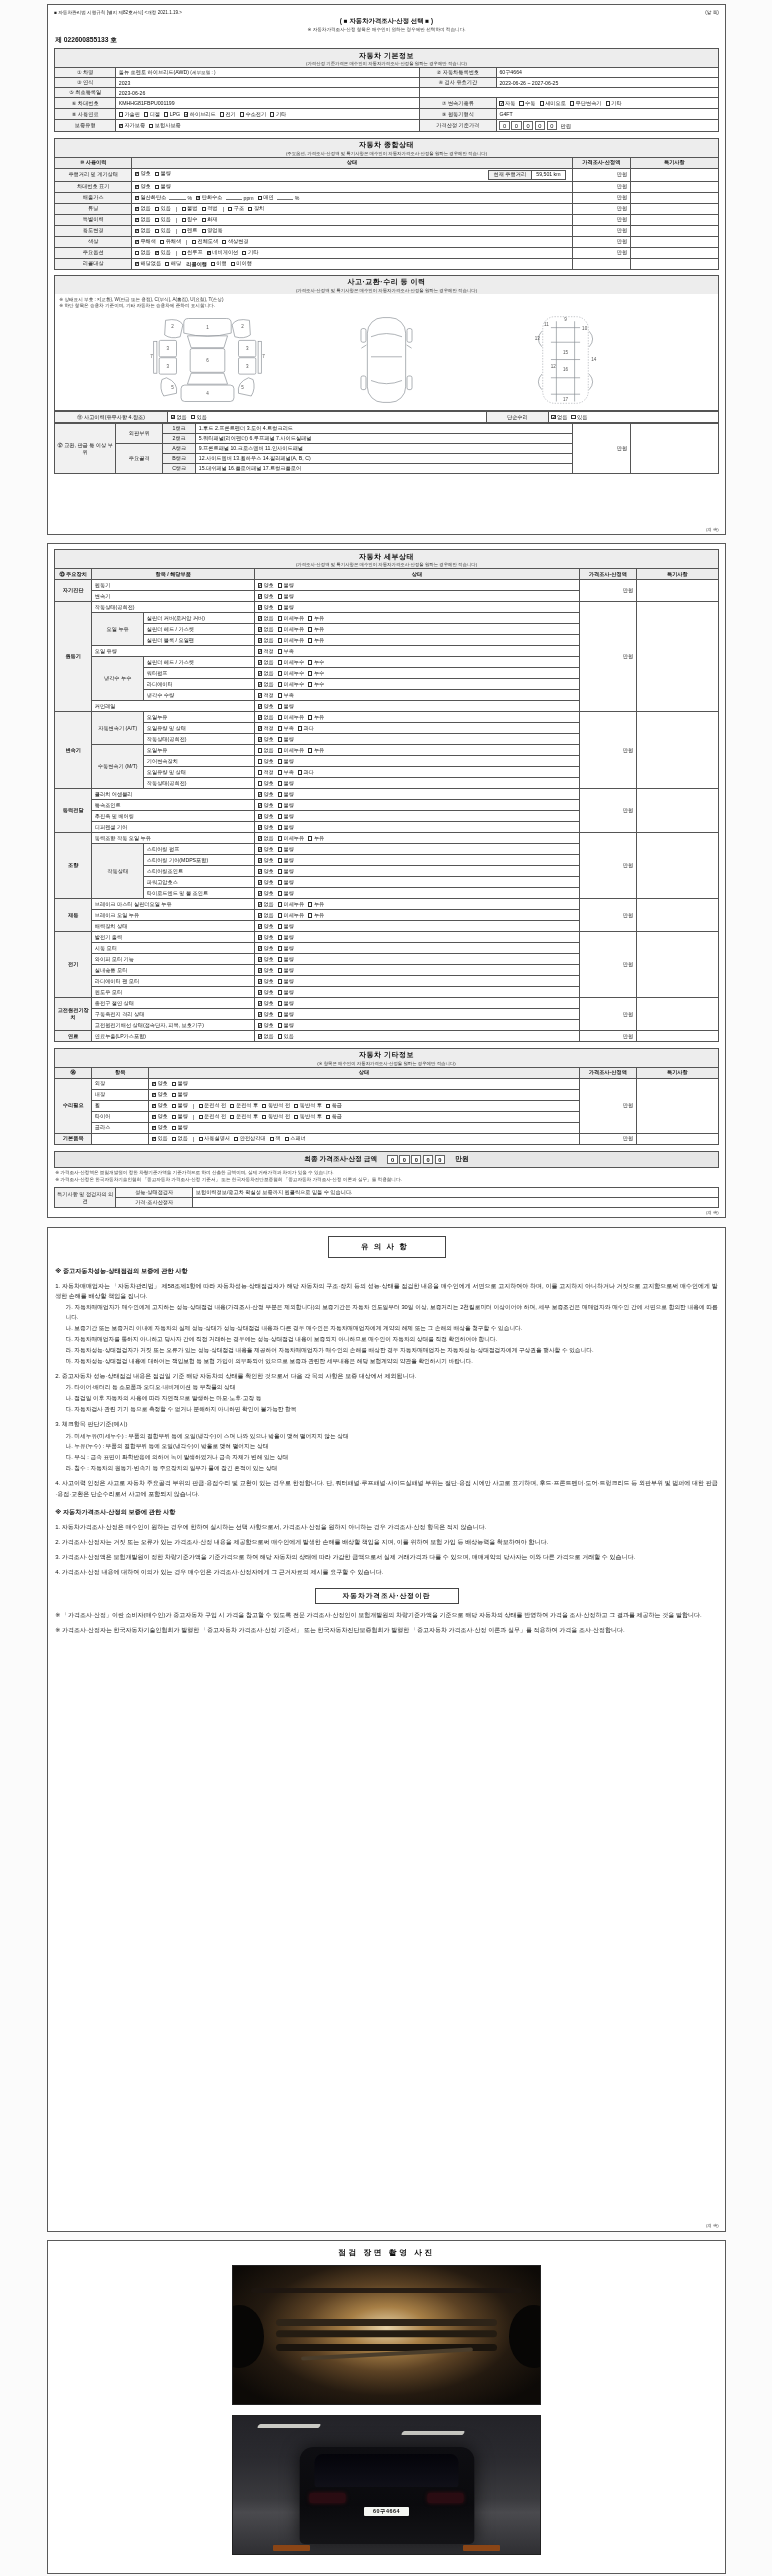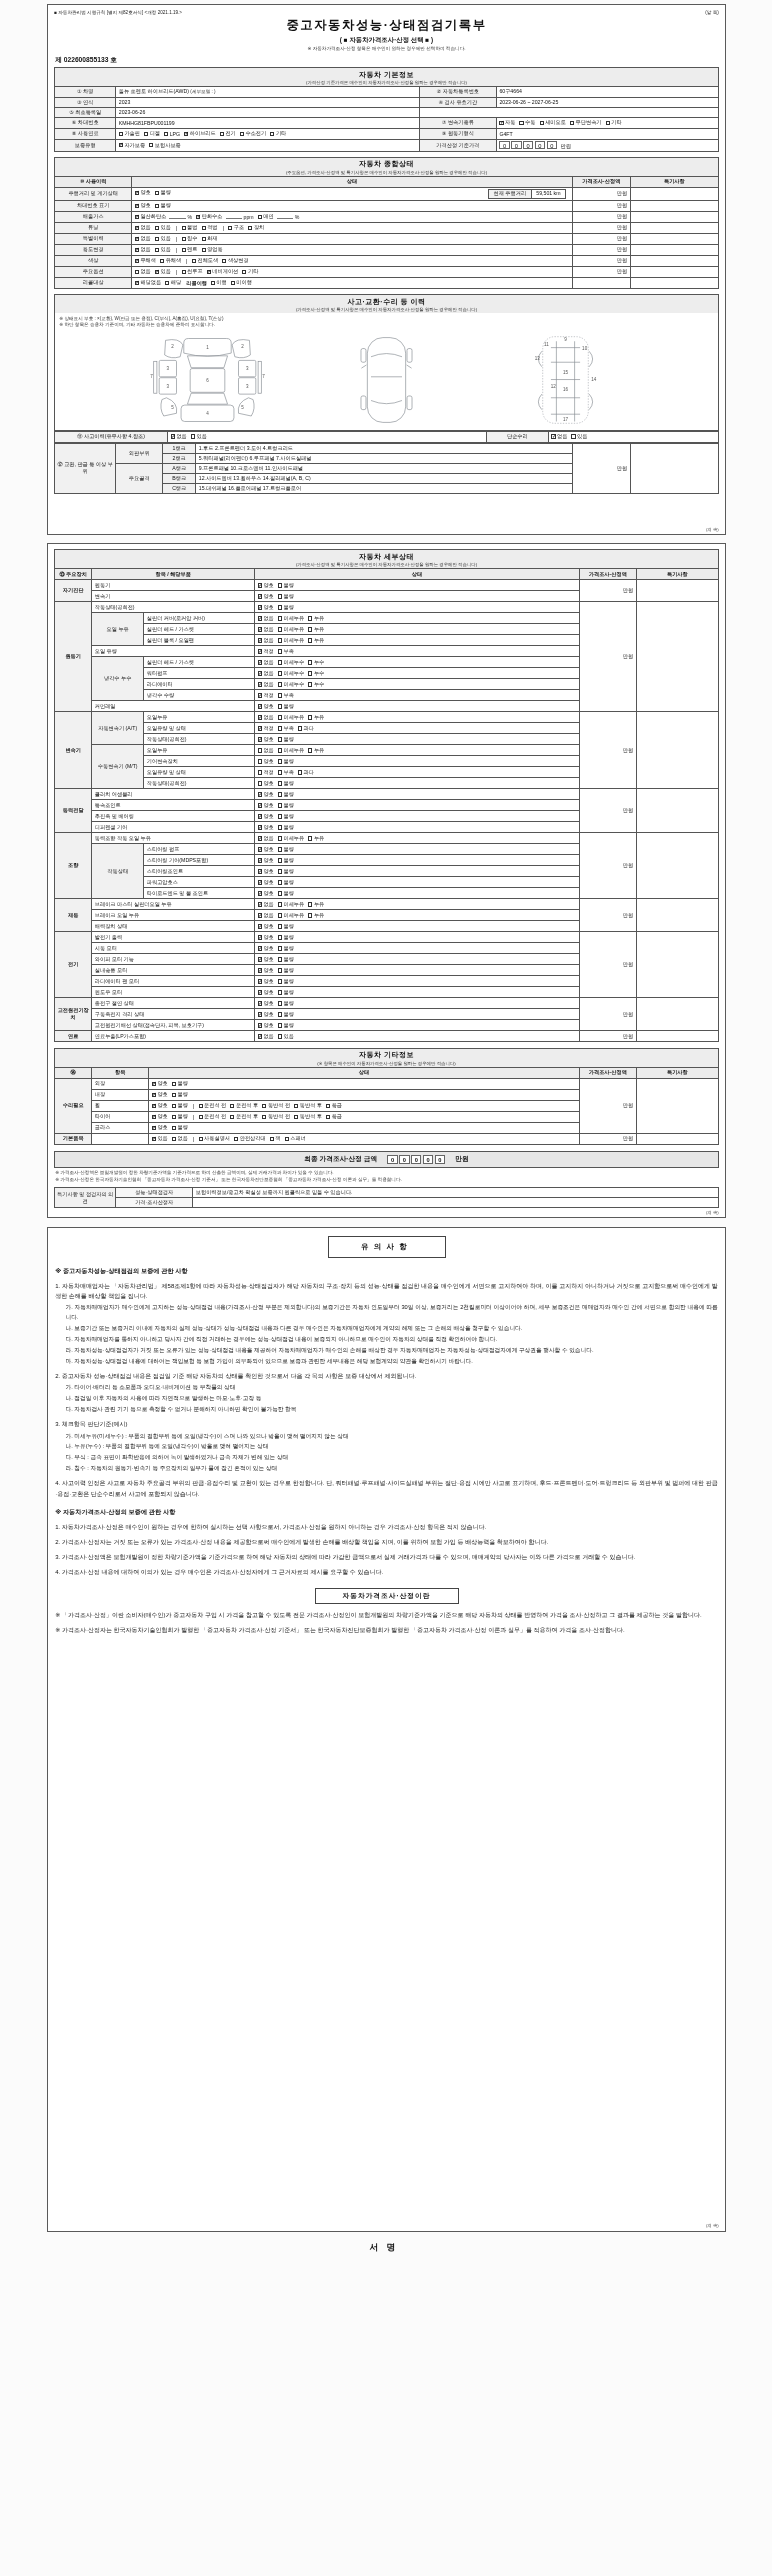--- a/index.html
+++ b/index.html
@@ -76,21 +76,20 @@
 </head>
 <body>
 
 <div class="page">
 
   <section class="block" style="min-height:531px">
     <div class="form-ref">
       <span>■ 자동차관리법 시행규칙 [별지 제82호서식] &lt;개정 2021.1.19.&gt;</span>
       <span>(앞 쪽)</span>
     </div>
-    <div class="doc-title">중고자동차성능·상태점검기록부</div>
     <div class="doc-sub">( ■ 자동차가격조사·산정 선택 ■ )</div>
     <div class="doc-subnote">※ 자동차가격조사·산정 항목은 매수인이 원하는 경우에만 선택하여 적습니다.</div>
     <div class="doc-no">제 022600855133 호</div>
 
     <div class="band" style="margin-top:1px">
       <div class="bt">자동차 기본정보</div>
       <div class="bn">(가격산정 기준가격은 매수인이 자동차가격조사·산정을 원하는 경우에만 적습니다)</div>
     </div>
     <table>
       <colgroup>
@@ -1241,20 +1240,42 @@
         <div class="nitem">4. 가격조사·산정 내용에 대하여 이의가 있는 경우 매수인은 가격조사·산정자에게 그 근거자료의 제시를 요구할 수 있습니다.</div>
       </div>
     <div class="final-box">자동차가격조사·산정이란</div>
     <div id="notices-final">
         <div class="nitem">※ 「가격조사·산정」이란 소비자(매수인)가 중고자동차 구입 시 가격을 참고할 수 있도록 전문 가격조사·산정인이 보험개발원의 차량기준가액을 기준으로 해당 자동차의 상태를 반영하여 가격을 조사·산정하고 그 결과를 제공하는 것을 말합니다.</div>
         <div class="nitem">※ 가격조사·산정자는 한국자동차기술인협회가 발행한 「중고자동차 가격조사·산정 기준서」 또는 한국자동차진단보증협회가 발행한 「중고자동차 가격조사·산정 이론과 실무」를 적용하여 가격을 조사·산정합니다.</div>
       </div>
     <div class="cont">(계 속)</div>
   </section>
 
+  <section class="block" style="min-height:330px;border-width:0.8px">
+    <div class="photo-sec-title">점검 장면 촬영 사진</div>
+    <div class="photo p1">
+      <div class="ub1"></div>
+      <div class="ub2"></div>
+      <div class="pipe"></div>
+      <div class="wheelL"></div>
+      <div class="wheelR"></div>
+    </div>
+    <div class="photo p2">
+      <div class="lamp" style="left:8%"></div>
+      <div class="lamp l2" style="left:55%"></div>
+      <div class="car">
+        <div class="rw"></div>
+        <div class="tl left"></div>
+        <div class="tl right"></div>
+        <div class="plate">60구4664</div>
+      </div>
+      <div class="lift l"></div>
+      <div class="lift r"></div>
+    </div>
+  </section>
 
   <section class="sig">
     <div class="sig-title">서명</div>
 
   </section>
 
 </div>
 
 
 </body></html>

